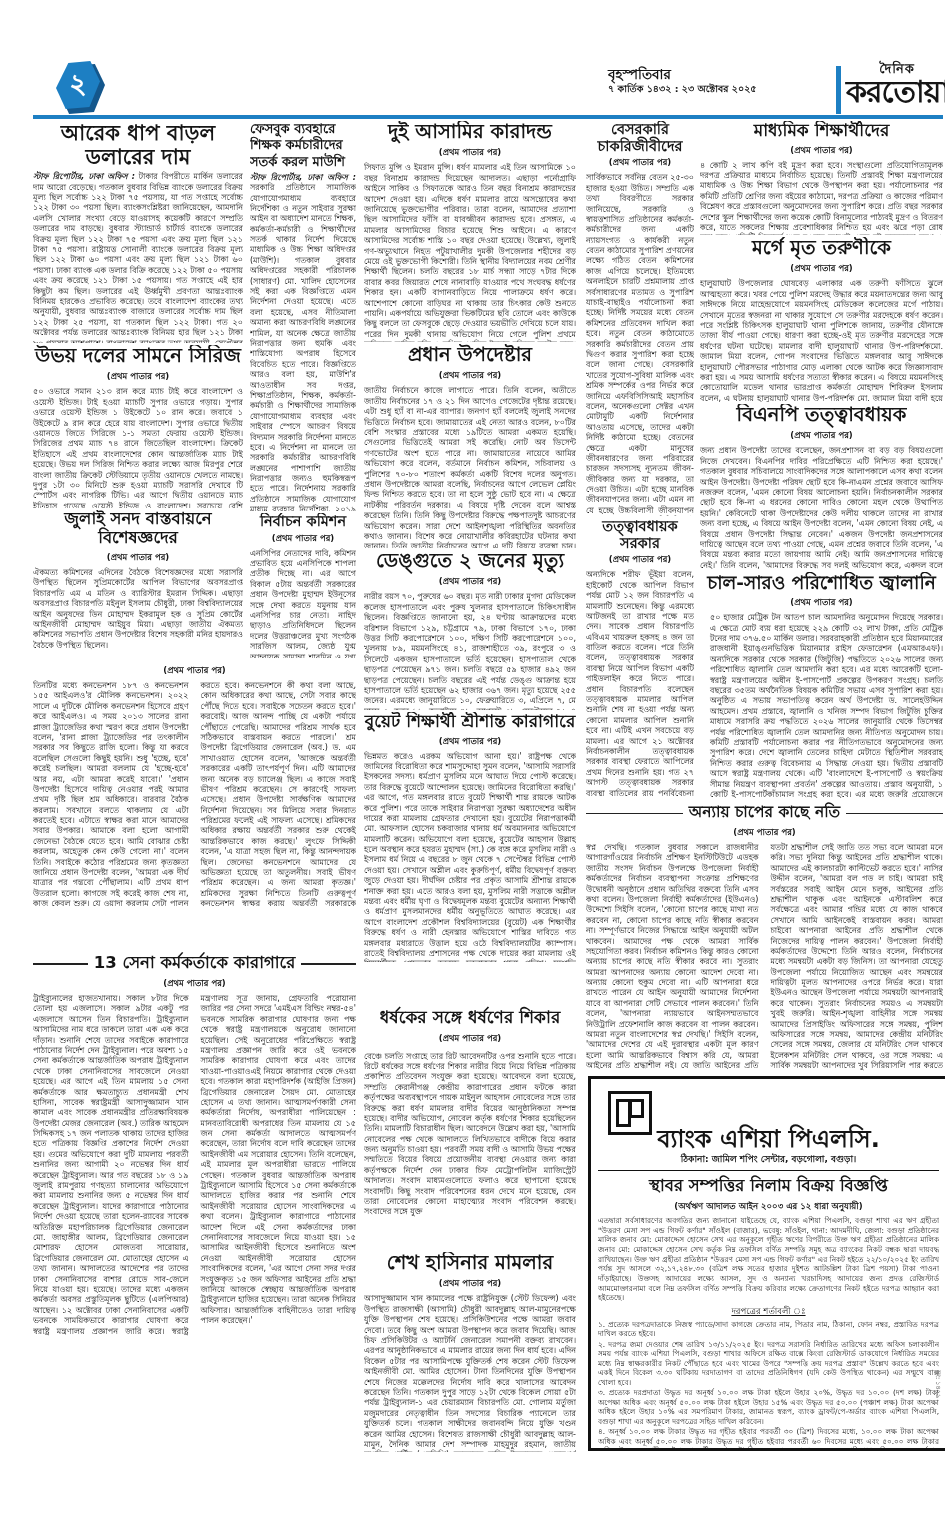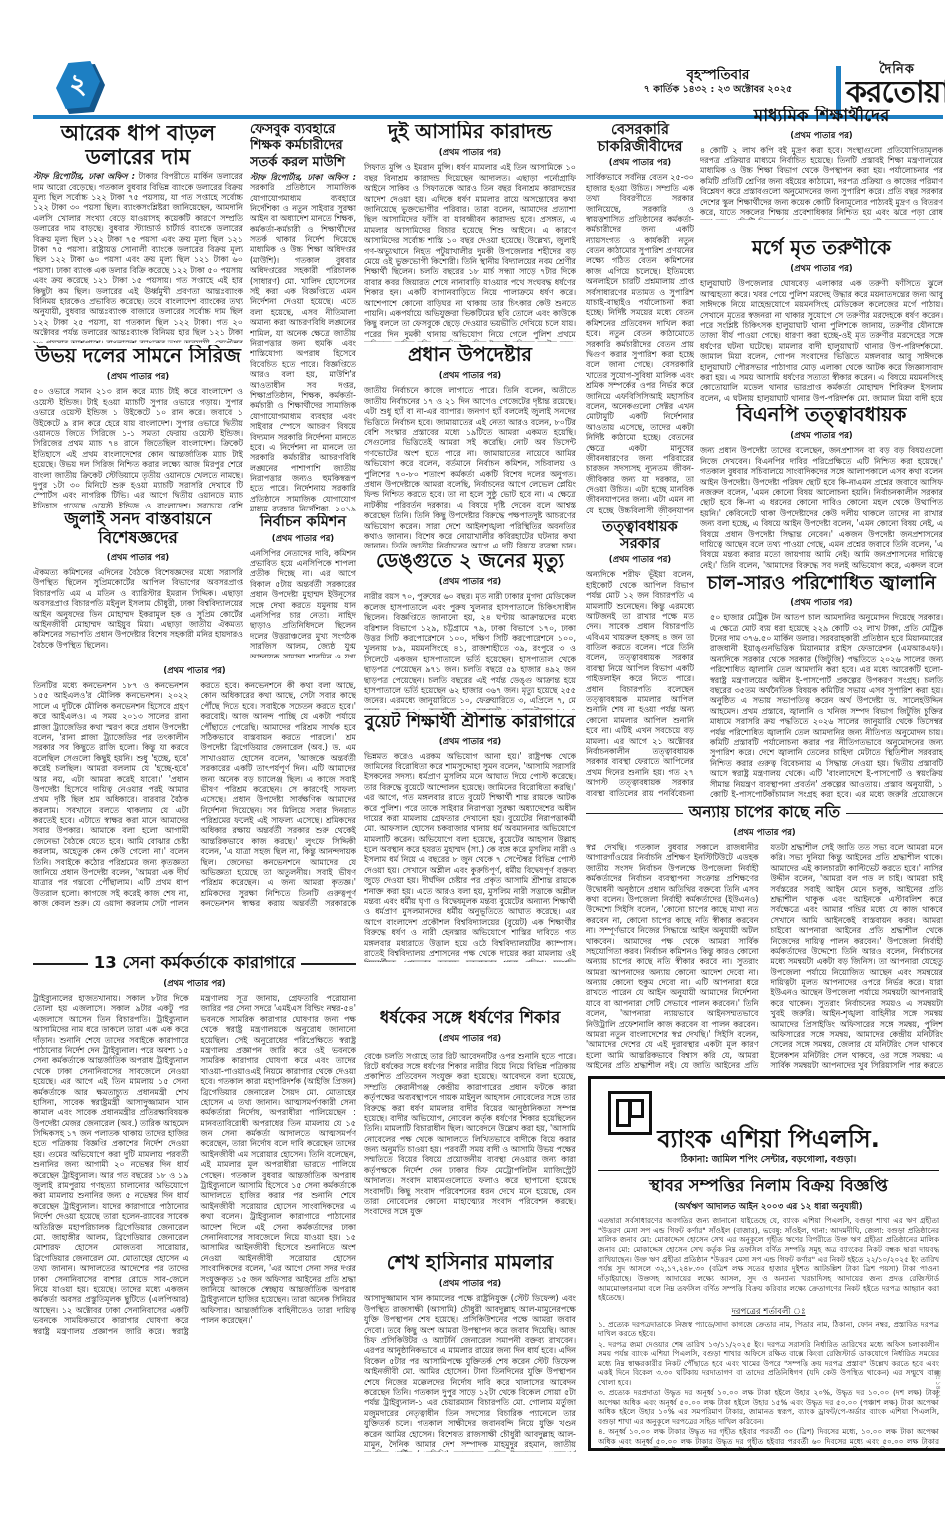--- a/index.html
+++ b/index.html
@@ -6,21 +6,21 @@
   body{width:945px;height:1519px;position:relative;overflow:hidden;
        font-family:"DejaVu Sans","Liberation Sans",sans-serif;color:#151515;}
   .abs{position:absolute;}
   
   .badge-back{width:46px;height:50px;background:#14578c;
      clip-path:polygon(28% 4%,78% 0%,100% 42%,76% 96%,22% 100%,0% 56%);}
   .badge{width:44px;height:48px;background:#1d7fc3;
      clip-path:polygon(28% 4%,78% 0%,100% 42%,76% 96%,22% 100%,0% 56%);
      display:flex;align-items:center;justify-content:center;
      color:#fff;font-size:27px;font-weight:bold;}
-  .dateblock{text-align:center;line-height:1.25;}
+  .dateblock{text-align:left;line-height:1.25;}
   .weekday{font-size:13.5px;font-weight:bold;}
   .dateline{font-size:9.5px;font-weight:bold;}
   .vbar{width:5px;background:#1d7fc3;}
   .masthead{width:102px;text-align:center;line-height:1;}
   .masthead-top{font-size:13px;font-weight:bold;letter-spacing:1px;}
   .masthead-main{font-size:30px;font-weight:bold;letter-spacing:-1px;margin-top:2px;}
   .hrule{height:3.5px;background:#1d7fc3;}
   
   .art{position:absolute;overflow:hidden;}
   .h-big{font-size:19.5px;font-weight:bold;text-align:center;line-height:1.15;margin:0 0 3px 0;}
@@ -164,21 +164,21 @@
     <div class="cont">(প্রথম পাতার পর)</div>
     <div class="bodytext">সার্বিকভাবে সর্বনিম্ন বেতন ২৫-৩০ হাজার হওয়া উচিত। সম্প্রতি এক তথ্য বিবরণীতে সরকার জানিয়েছে, সরকারি ও স্বায়ত্তশাসিত প্রতিষ্ঠানের কর্মকর্তা-কর্মচারীদের জন্য একটি ন্যায়সংগত ও কার্যকরী নতুন বেতন কাঠামোর সুপারিশ প্রণয়নের লক্ষ্যে গঠিত বেতন কমিশনের কাজ এগিয়ে চলেছে। ইতিমধ্যে অনলাইনে চারটি প্রশ্নমালায় প্রাপ্ত সর্বসাধারণের মতামত ও সুপারিশ যাচাই-বাছাইও পর্যালোচনা করা হচ্ছে। নির্দিষ্ট সময়ের মধ্যে বেতন কমিশনের প্রতিবেদন দাখিল করা হবে। নতুন বেতন কাঠামোতে সরকারি কর্মচারীদের বেতন প্রায় দ্বিগুণ করার সুপারিশ করা হচ্ছে বলে জানা গেছে। বেসরকারি খাতের সুযোগ-সুবিধা মালিক এবং শ্রমিক সম্পর্কের ওপর নির্ভর করে জানিয়ে এফবিসিসিআই মহাসচিব বলেন, অনেকগুলো সেক্টর এখন মোটামুটি একটি নির্দেশনার আওতায় এসেছে, তাদের একটা নির্দিষ্ট কাঠামো হচ্ছে। বেতনের ক্ষেত্রে একটা মানুষের জীবনধারণের জন্য পরিবারের চারজন সদস্যসহ ন্যূনতম জীবন-জীবিকার জন্য যা দরকার, তা দেওয়া উচিত। এটা হচ্ছে মানবিক জীবনযাপনের জন্য। এটা এমন না যে হচ্ছে উচ্চবিলাসী জীবনযাপন করতে পারে। এফবিসিসিআই মহাসচিব বলেন, আমরা চাইব সরকারি-বেসরকারিভাবে না দেখে নাগরিকের মানবিক মর্যাদার দিক দেখতে। তার স্বাভাবিক জীবন-জীবিকার জন্য যে ন্যূনতম যে টাকা দরকার সেটা তাকে দিতে হবে। সেটা না হলে বৈষম্য হবে, দুর্নীতি বাড়বে।</div>
   </section>
 
   <section class="art" style="left:586px;top:518px;width:108px;height:278px;">
     <h2 class="h-mid">তত্ত্বাবধায়ক সরকার</h2>
     <div class="cont">(প্রথম পাতার পর)</div>
     <div class="bodytext">অন্যদিকে শরীফ ভূঁইয়া বলেন, হাইকোর্ট থেকে আপিল বিভাগ পর্যন্ত মোট ১২ জন বিচারপতি এ মামলাটি শুনেছেন। কিন্তু এরমধ্যে আটজনই তা রাখার পক্ষে মত দেন। সাবেক প্রধান বিচারপতি এবিএম খায়রুল হকসহ ৪ জন তা বাতিল করতে বলেন। পরে তিনি বলেন, তত্ত্বাবধায়ক সরকার ব্যবস্থা নিয়ে আপিল বিভাগ একটি গাইডলাইন করে নিতে পারে। প্রধান বিচারপতি বলেছেন তত্ত্বাবধায়ক মামলার আপিল শুনানি শেষ না হওয়া পর্যন্ত অন্য কোনো মামলার আপিল শুনানি হবে না। এটিই এখন সবচেয়ে বড় মামলা। এর আগে ২১ অক্টোবর নির্বাচনকালীন তত্ত্বাবধায়ক সরকার ব্যবস্থা ফেরাতে আপিলের প্রথম দিনের শুনানি হয়। গত ২৭ আগস্ট তত্ত্বাবধায়ক সরকার ব্যবস্থা বাতিলের রায় পুনর্বিবেচনা (রিভিউ) চেয়ে করা আবেদনের শুনানি শেষে আপিলের অনুমতি দেওয়া হয়। এরপর আপিল করেন ড. বদিউল আলম মজুমদারসহ ৫ বিশিষ্ট ব্যক্তি, বিএনপি মহাসচিব মির্জা ফখরুল ইসলাম আলমগীর ও জামায়াতে ইসলামীর সেক্রেটারি জেনারেল মিয়া গোলাম পরওয়ার।</div>
   </section>
 
-  <section class="art" style="left:700px;top:106px;width:243px;height:114px;">
+  <section class="art" style="left:700px;top:121px;width:243px;height:114px;">
     <h2 class="h-big" style="font-size:17px;">মাধ্যমিক শিক্ষার্থীদের</h2>
     <div class="cont">(প্রথম পাতার পর)</div>
     <div class="bodytext">৪ কোটি ২ লাখ কপি বই মুদ্রণ করা হবে। সংস্থাগুলো প্রতিযোগিতামূলক দরপত্র প্রক্রিয়ার মাধ্যমে নির্বাচিত হয়েছে। তিনটি প্রস্তাবই শিক্ষা মন্ত্রণালয়ের মাধ্যমিক ও উচ্চ শিক্ষা বিভাগ থেকে উপস্থাপন করা হয়। পর্যালোচনার পর কমিটি প্রতিটি শ্রেণির জন্য বইয়ের কাঠামো, দরপত্র প্রক্রিয়া ও কাজের পরিমাণ বিশ্লেষণ করে প্রস্তাবগুলো অনুমোদনের জন্য সুপারিশ করে। প্রতি বছর সরকার দেশের স্কুল শিক্ষার্থীদের জন্য কয়েক কোটি বিনামূল্যের পাঠ্যবই মুদ্রণ ও বিতরণ করে, যাতে সকলের শিক্ষায় প্রবেশাধিকার নিশ্চিত হয় এবং ঝরে পড়া রোধ করা যায়। প্রতিটি শিক্ষাবর্ষ শুরু হওয়ার আগেই এসব বই সময়মতো মুদ্রণ ও বিতরণ নিশ্চিত করা শিক্ষা মন্ত্রণালয় এবং প্রাথমিক ও গণশিক্ষা মন্ত্রণালয়ের অন্যতম প্রধান অগ্রাধিকার হিসেবে বিবেচিত হয়।</div>
   </section>
 
   <section class="art" style="left:700px;top:237px;width:243px;height:165px;">
     <h2 class="h-big">মর্গে মৃত তরুণীকে</h2>
     <div class="cont">(প্রথম পাতার পর)</div>
     <div class="bodytext">হালুয়াঘাট উপজেলার ঘোষবেড় এলাকার এক তরুণী ফাঁসিতে ঝুলে আত্মহত্যা করে। খবর পেয়ে পুলিশ মরদেহ উদ্ধার করে ময়নাতদন্তের জন্য আবু সাঈদকে নিয়ে মাহেন্দ্রযোগে ময়মনসিংহ মেডিকেল কলেজের মর্গে পাঠায়। সেখানে মৃতের স্বজনরা না থাকার সুযোগে সে তরুণীর মরদেহকে ধর্ষণ করেন। পরে সংশ্লিষ্ট চিকিৎসক হালুয়াঘাট থানা পুলিশকে জানায়, তরুণীর যৌনাঙ্গে তাজা বীর্য পাওয়া গেছে। ধারণা করা হচ্ছে-ওই মৃত তরুণীর মরদেহের সঙ্গে ধর্ষণের ঘটনা ঘটেছে। মামলার বাদী হালুয়াঘাট থানার উপ-পরিদর্শকমো. জামাল মিয়া বলেন, গোপন সংবাদের ভিত্তিতে মঙ্গলবার আবু সাঈদকে হালুয়াঘাট পৌরসভার পাঠাগার মোড় এলাকা থেকে আটক করে জিজ্ঞাসাবাদ করা হয়। এ সময় আসামি ধর্ষণের সত্যতা স্বীকার করেন। এ বিষয়ে ময়মনসিংহ কোতোয়ালি মডেল থানার ভারপ্রাপ্ত কর্মকর্তা মোহাম্মদ শিবিরুল ইসলাম বলেন, এ ঘটনায় হালুয়াঘাট থানার উপ-পরিদর্শক মো. জামাল মিয়া বাদী হয়ে অভিযুক্ত আবু সাঈদকে আসামি করে কোতোয়ালি মডেল থানায় নারী ও শিশু নির্যাতন দমন আইনে ধর্ষণ মামলা করেছেন। ওই মামলায় আসামিকে গতকাল আদালতে পাঠানো হলে সেখানে ঘটনার সত্যতা স্বীকার করে জবানবন্দি দেয়। পরে বিচারকের নির্দেশে কারাগারে পাঠানো হয়েছে।</div>
   </section>

